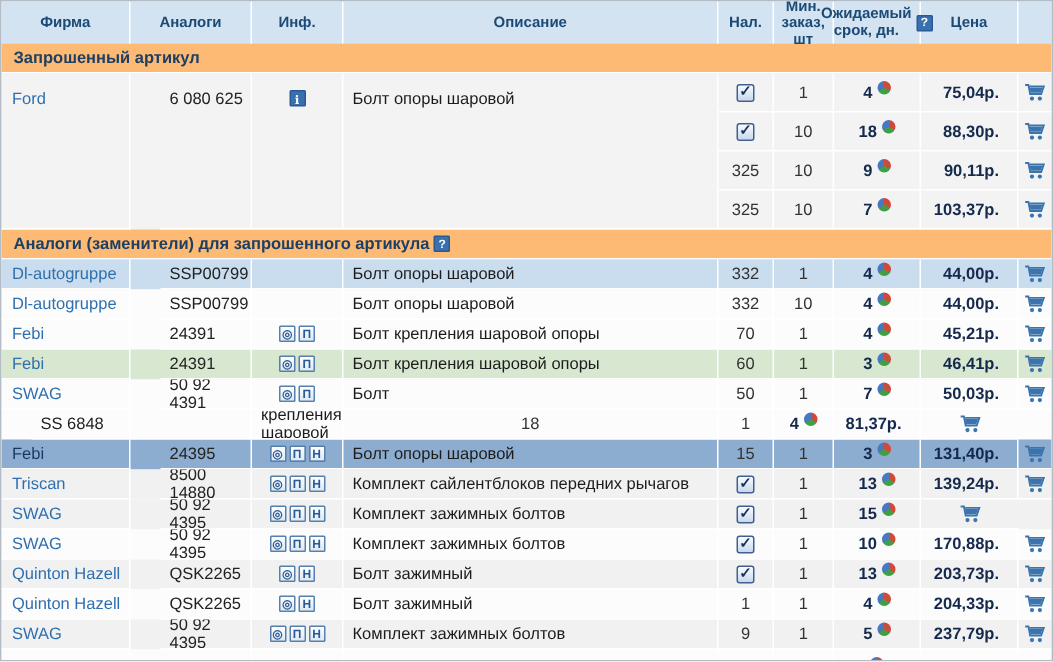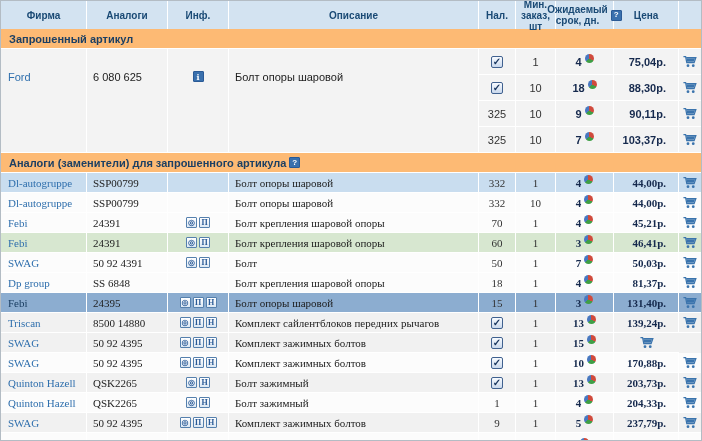--- a/index.html
+++ b/index.html
@@ -5,31 +5,31 @@
   * { box-sizing: border-box; }
   body { margin: 0; background: #fff; font-family: "Liberation Sans", sans-serif; }
   .tbl { width: 702px; height: 441px; border: 1px solid #b3bcc4; overflow: hidden; background: #fff; }
   .grid, .grow, .hdr { display: grid; grid-template-columns: 86px 81px 61px 250px 37px 40px 58px 65px 22px; }
   .hdr { background: #d3e3f1; }
   .hc { height: 28px; display: flex; align-items: center; justify-content: center; text-align: center;
         border-right: 1px solid #fff; color: #1a4a75; font-weight: bold; font-size: 10px; line-height: 11px; padding: 0 1px; }
   .hc:last-child { border-right: none; }
   .sect { height: 20px; background: #fdba74; display: flex; align-items: center; padding-left: 8px;
           font-size: 11px; font-weight: bold; color: #1c3f63; border-bottom: 1px solid #fff; }
-  .grow { height: 20px; background: #f1f1f1; font-family: Liberation Serif, serif; }
+  .grow { height: 20px; background: #f1f1f1; }
   .grow.white { background: #fcfcfc; }
   .grow.blue { background: #c9ddef; }
   .grow.green { background: #d7e7d0; }
   .grow.selected { background: #8cadd0; }
   .c { display: flex; align-items: center; border-right: 1px solid #fff; border-bottom: 1px solid #fff;
        font-size: 11px; color: #333; overflow: hidden; }
   .c:last-child, .c9 { border-right: none; }
   .brand { color: #2f6fad; padding-left: 7px; cursor: pointer; }
   .selected .brand { color: #163a5e; }
-  .art { padding-left: 6px; color: #222; }
+  .art { padding-left: 6px; color: #222; margin-left: 20px; }
   .icset { justify-content: center; gap: 2px; }
   .desc { padding-left: 6px; color: #1c1c1c; }
   .num, .avail { justify-content: center; }
   .days { justify-content: center; gap: 3px; }
   .dnum { font-weight: bold; color: #15294d; }
   .price { justify-content: flex-end; padding-right: 12px; font-weight: bold; color: #15294d; }
   .cart { justify-content: center; }
   .cartbtn { background: none; border: none; padding: 0; cursor: pointer; display: flex; }
   .pie { width: 9px; height: 9px; border-radius: 50%; position: relative; top: -3px;
          background: conic-gradient(#d04a3c 0 120deg, #3f9e46 120deg 235deg, #4878c0 235deg 360deg); }
@@ -38,21 +38,21 @@
          font-weight: bold; display: inline-flex; align-items: center; justify-content: center; }
   .ic { width: 11px; height: 11px; border: 1px solid #5580ad; background: linear-gradient(180deg, #fff, #dce8f4);
         color: #2a5a96; font-size: 8px; line-height: 8px; font-weight: bold; display: inline-flex;
         align-items: center; justify-content: center; border-radius: 1px; }
   .ic-info { background: #3a70ad; color: #fff; border-color: #2a5a96; font-family: "DejaVu Serif", serif; }
   .qic { width: 11px; height: 11px; margin-left: 3px; background: #3a70ad; border: 1px solid #2a5a96;
          color: #fff; font-size: 8px; line-height: 8px; font-weight: bold; display: inline-flex;
          align-items: center; justify-content: center; border-radius: 1px; flex: none; cursor: pointer; }
   .fordgrid { grid-auto-rows: 26px; background: #f3f3f3; }
   .m { border-right: 1px solid #fff; border-bottom: 1px solid #fff; font-size: 11px;
-       display: flex; align-items: flex-start; padding-top: 22px; }
+       display: flex; align-items: flex-start; padding-top: 11px; }
   .m1 { grid-column: 1; grid-row: 1 / span 4; }
   .m2 { grid-column: 2; grid-row: 1 / span 4; }
   .m3 { grid-column: 3; grid-row: 1 / span 4; justify-content: center; }
   .m4 { grid-column: 4; grid-row: 1 / span 4; }
   .fordgrid .c5 { grid-column: 5; } .fordgrid .c6 { grid-column: 6; } .fordgrid .c7 { grid-column: 7; }
   .fordgrid .c8 { grid-column: 8; } .fordgrid .c9 { grid-column: 9; }
   .partial { height: 9px; background: #fcfcfc; }
   .partial .pie { top: 5px; }
 </style>
 </head>
@@ -295,21 +295,20 @@
               <path d="M0.5 1.5 H3 l1.3 6.8 h8.4 l2-5.8 H4" fill="none" stroke="#3b74ad" stroke-width="1.4"></path>
               <path d="M3.8 3.4 h10 l-1.5 4 H4.6 Z" fill="#3b74ad"></path>
               <circle cx="5.7" cy="11.8" r="1.6" fill="#3b74ad"></circle>
               <circle cx="11.7" cy="11.8" r="1.6" fill="#3b74ad"></circle>
             </svg>
           </button>
         </div>
       </div>
 
       <div class="grow white">
-        <div class="c c1 brand">Dp group</div>
         <div class="c c2 art">SS 6848</div>
         <div class="c c3 icset"></div>
         <div class="c c4 desc">Болт крепления шаровой опоры</div>
         <div class="c c5 avail">18</div>
         <div class="c c6 num">1</div>
         <div class="c c7 days">
           <span class="dnum">4</span>
           <span class="pie"></span>
         </div>
         <div class="c c8 price">81,37р.</div>

